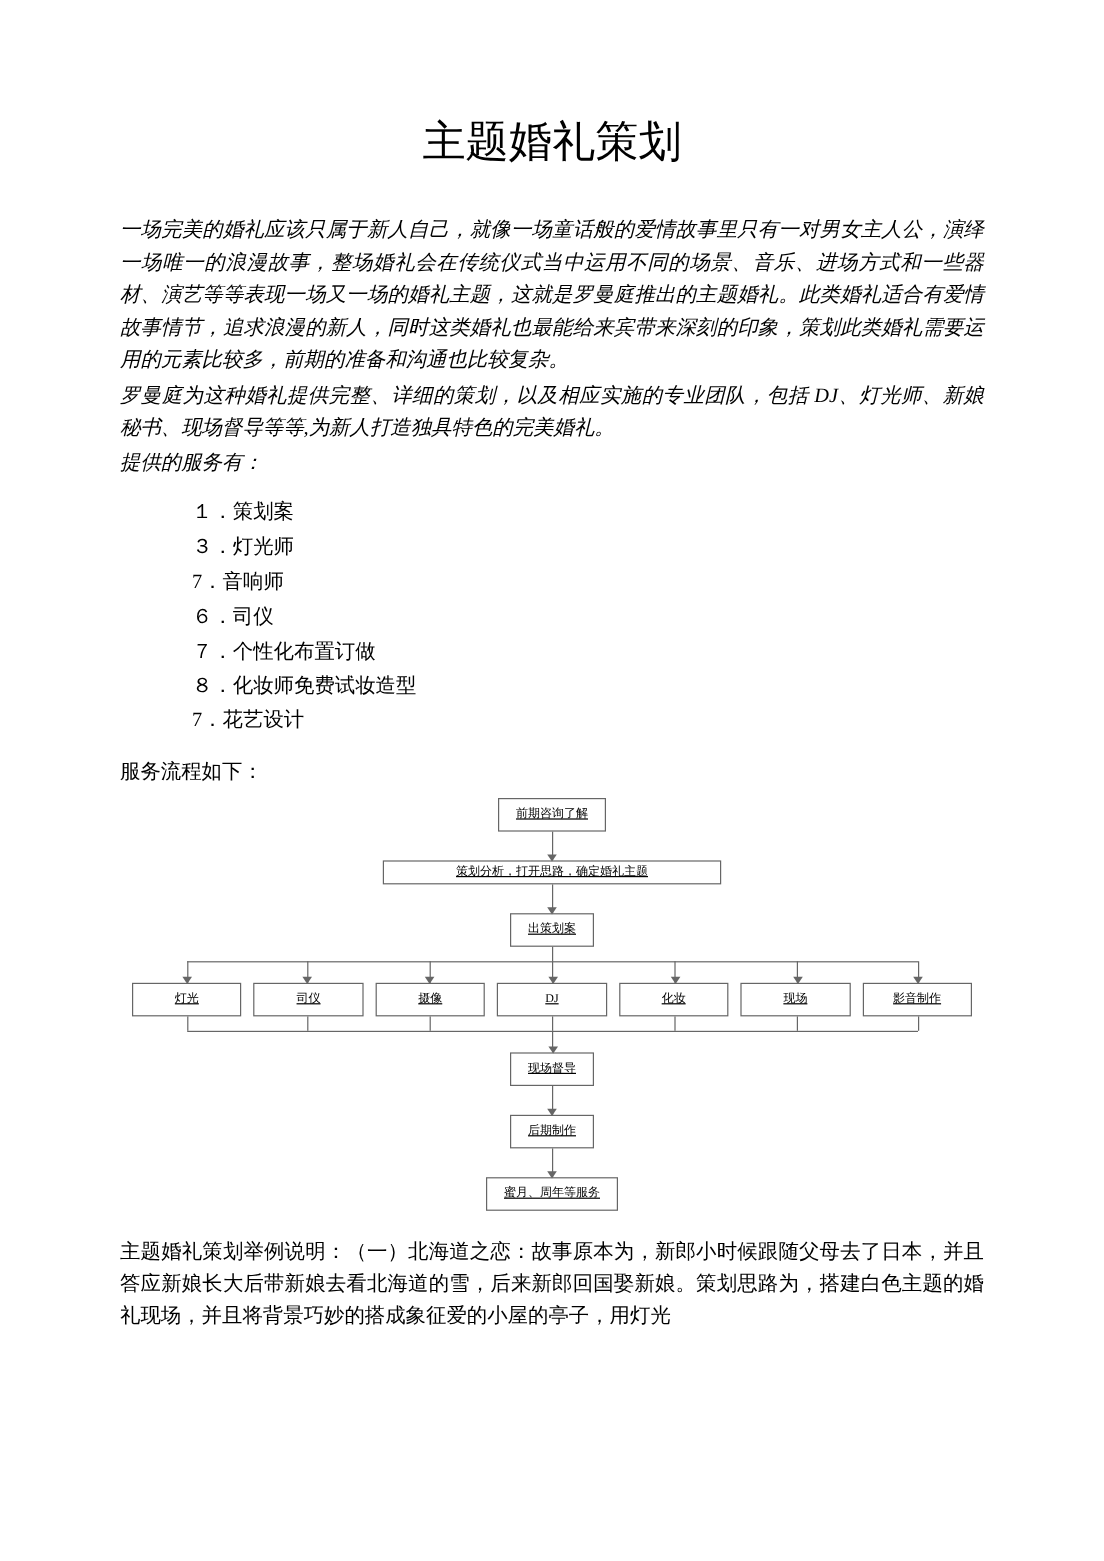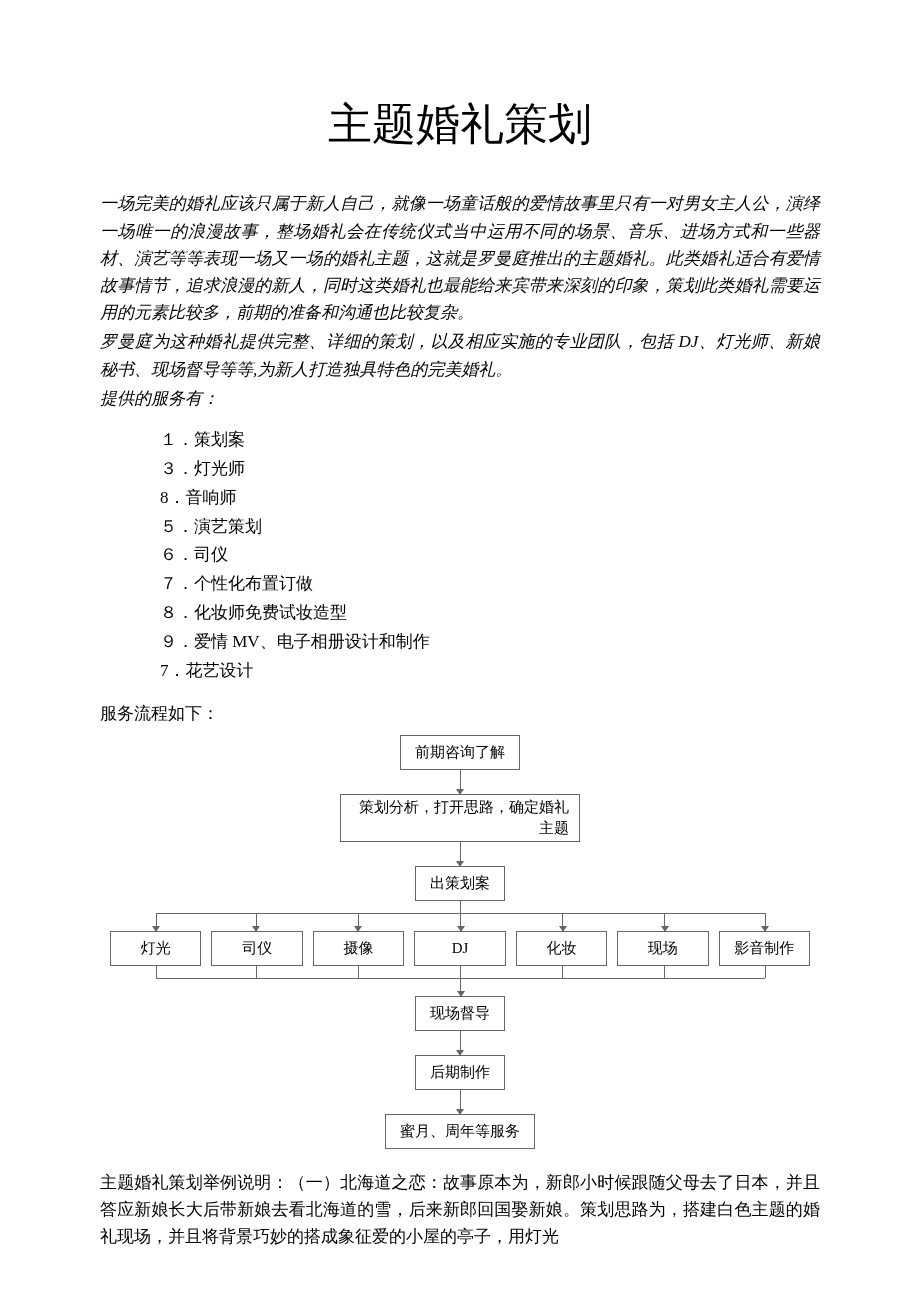--- a/index.html
+++ b/index.html
@@ -11,21 +11,21 @@
       background: #fff;
       font-family: "SimSun", "宋体", serif;
       width: 920px;
       padding: 90px 100px 60px 100px;
       color: #000;
       font-size: 17px;
       line-height: 1.6;
     }
     h1 {
       text-align: center;
-      font-size: 44px;
+      font-size: 36px;
       font-weight: normal;
       margin-bottom: 30px;
       font-family: "SimSun", "宋体", serif;
     }
     .intro-para {
       text-align: justify;
       margin-bottom: 2px;
       font-style: italic;
     }
     .service-list {
@@ -35,22 +35,23 @@
     .service-list li {
       line-height: 1.7;
     }
     .flow-label {
       margin-top: 8px;
       margin-bottom: 8px;
     }
     .flowchart {
       width: 700px;
       margin: 0 auto;
-      font-size: 15px;
-      position: relative;
+      font-size: 10px;
+      position: relative;
+      text-decoration: underline;
     }
     .flow-box {
       border: 1px solid #666;
       background: #fff;
       padding: 6px 14px;
       text-align: center;
       display: inline-block;
       line-height: 1.4;
     }
     .flow-row {
@@ -63,22 +64,22 @@
       justify-content: space-between;
       gap: 10px;
       width: 100%;
     }
     .flow-row-wide .flow-box {
       flex: 1;
       padding: 6px 4px;
       min-width: 0;
     }
     .flow-box.wide {
-      text-align: right;
-      width: 240px;
+      text-align: center;
+      width: 282px;
       padding: 2px 10px;
     }
     .connector-v {
       display: flex;
       justify-content: center;
       height: 24px;
     }
     .arrow-down {
       position: relative;
       width: 1px;
@@ -181,26 +182,24 @@
 
 <h1>主题婚礼策划</h1>
 
 <p class="intro-para">一场完美的婚礼应该只属于新人自己，就像一场童话般的爱情故事里只有一对男女主人公，演绎一场唯一的浪漫故事，整场婚礼会在传统仪式当中运用不同的场景、音乐、进场方式和一些器材、演艺等等表现一场又一场的婚礼主题，这就是罗曼庭推出的主题婚礼。此类婚礼适合有爱情故事情节，追求浪漫的新人，同时这类婚礼也最能给来宾带来深刻的印象，策划此类婚礼需要运用的元素比较多，前期的准备和沟通也比较复杂。</p>
 <p class="intro-para">罗曼庭为这种婚礼提供完整、详细的策划，以及相应实施的专业团队，包括 DJ、灯光师、新娘秘书、现场督导等等,为新人打造独具特色的完美婚礼。</p>
 <p class="intro-para">提供的服务有：</p>
 
 <ul class="service-list">
   <li>１．策划案</li>
   <li>３．灯光师</li>
-  <li>8．音响师</li>
-  <li>５．演艺策划</li>
+  <li>7．音响师</li>
   <li>６．司仪</li>
   <li>７．个性化布置订做</li>
   <li>８．化妆师免费试妆造型</li>
-  <li>９．爱情 MV、电子相册设计和制作</li>
   <li>7．花艺设计</li>
 </ul>
 
 <p class="flow-label">服务流程如下：</p>
 
 <div class="flowchart">
 
   <div class="flow-row">
     <div class="flow-box">前期咨询了解</div>
   </div>

